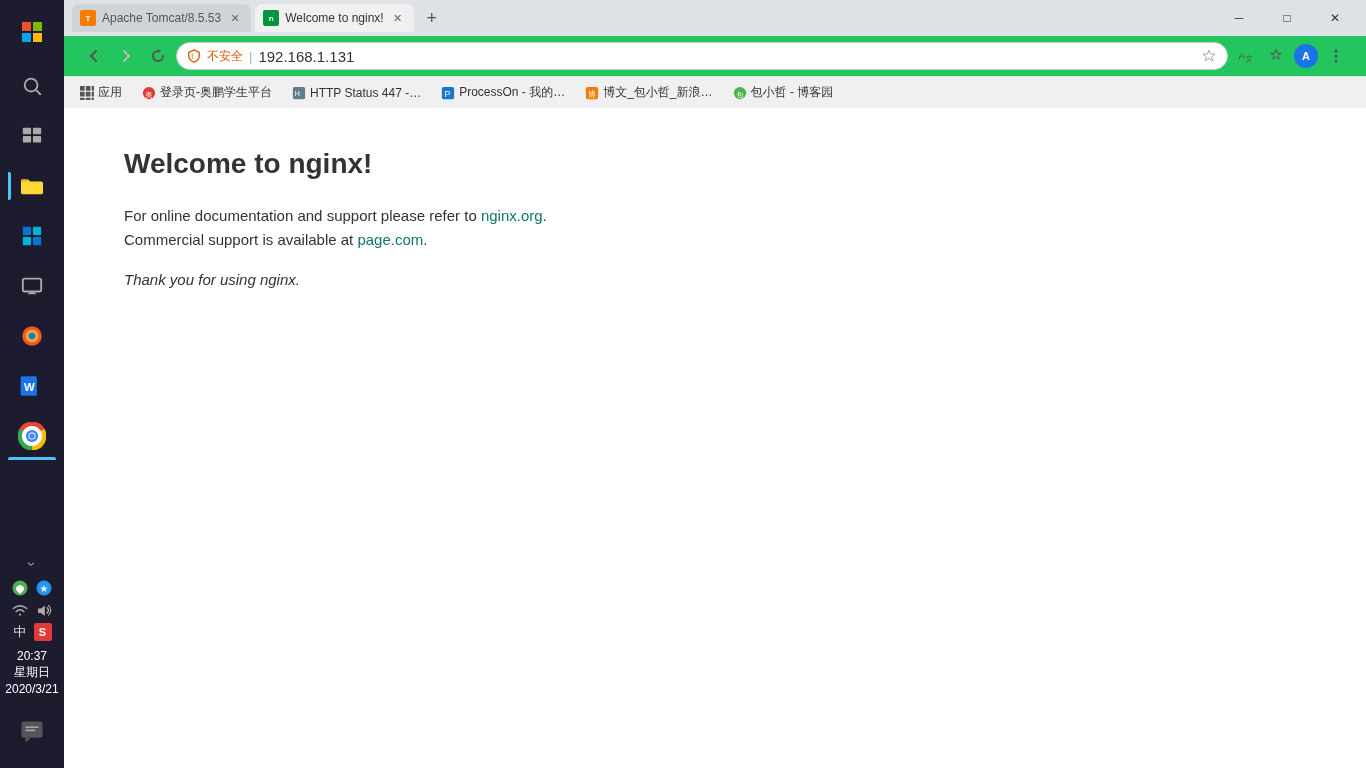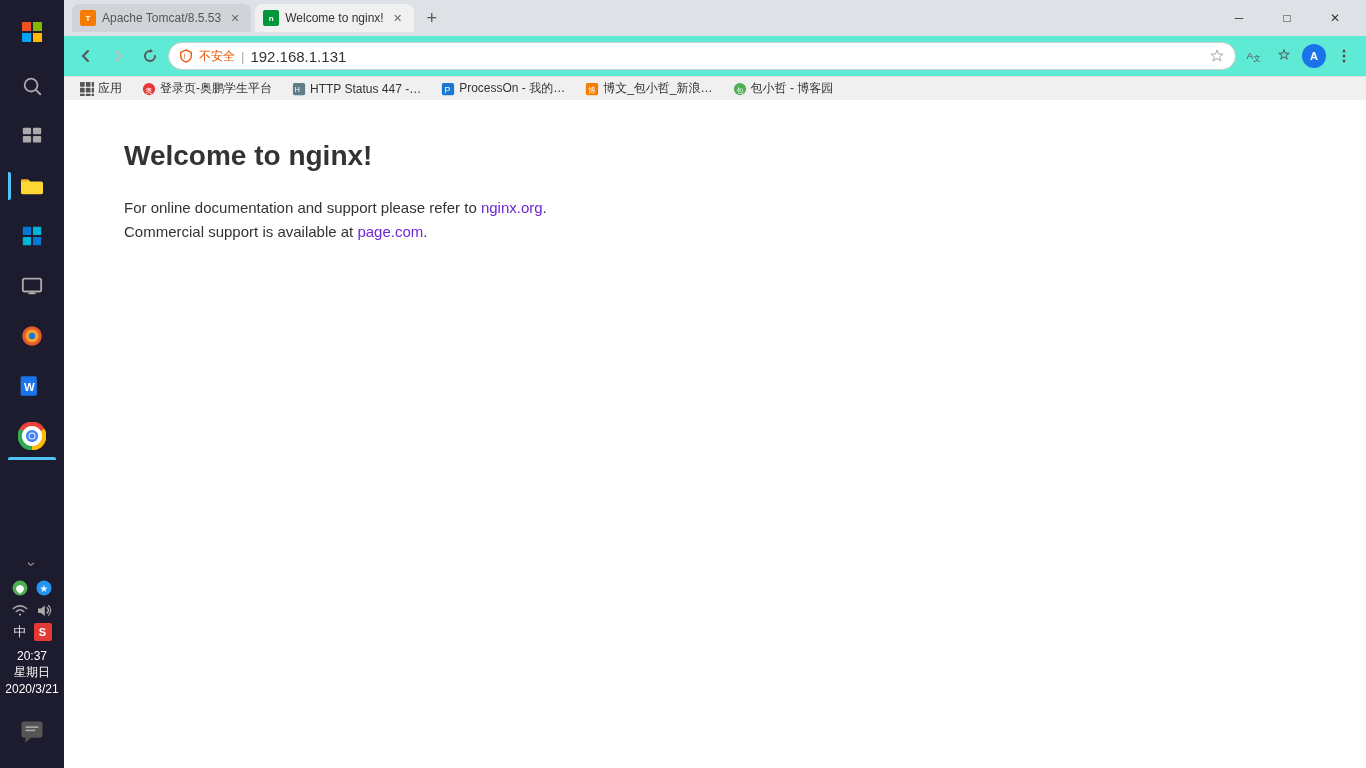--- a/index.html
+++ b/index.html
@@ -94,24 +94,24 @@
       align-items: center;
       justify-content: center;
       font-size: 12px;
       color: #333;
       cursor: pointer;
     }
 
     
     .nav-bar {
       height: 40px;
-      background: #5eead4;
-      display: flex;
-      align-items: center;
-      padding: 0 8px;
+      background: #22c55e;
+      display: flex;
+      align-items: center;
+      padding: 0 16px;
       gap: 4px;
     }
 
     .nav-btn {
       width: 28px;
       height: 28px;
       display: flex;
       align-items: center;
       justify-content: center;
       border-radius: 50%;
@@ -144,21 +144,21 @@
     }
 
     .nav-right {
       display: flex;
       align-items: center;
       gap: 2px;
     }
 
     
     .bookmarks-bar {
-      height: 24px;
+      height: 32px;
       background: #f0f0f0;
       border-top: 1px solid #e0e0e0;
       display: flex;
       align-items: center;
       padding: 0 8px;
       gap: 4px;
       font-size: 12px;
     }
 
     .bookmark-item {
@@ -188,21 +188,21 @@
     }
 
     .page-content p {
       font-size: 15px;
       color: #333;
       line-height: 1.6;
       margin-bottom: 16px;
     }
 
     .page-content a {
-      color: #6d28d9;
+      color: #0f766e;
       text-decoration: none;
     }
 
     .page-content .italic {
       font-style: italic;
     }
 
     
     .left-sidebar {
       width: 64px;
@@ -678,15 +678,18 @@
 
   <div class="page-content">
     <h1>Welcome to nginx!</h1>
 
 
     <p>
       <span>For online documentation and support please refer to </span><a href="#">nginx.org</a><span>.</span><br>
       <span>Commercial support is available at </span><a href="#">page.com</a><span>.</span>
     </p>
 
+    <p class="italic">
+      <em>Thank you for using nginx.</em>
+    </p>
   </div>
 
 </div>
 
 </body></html>

